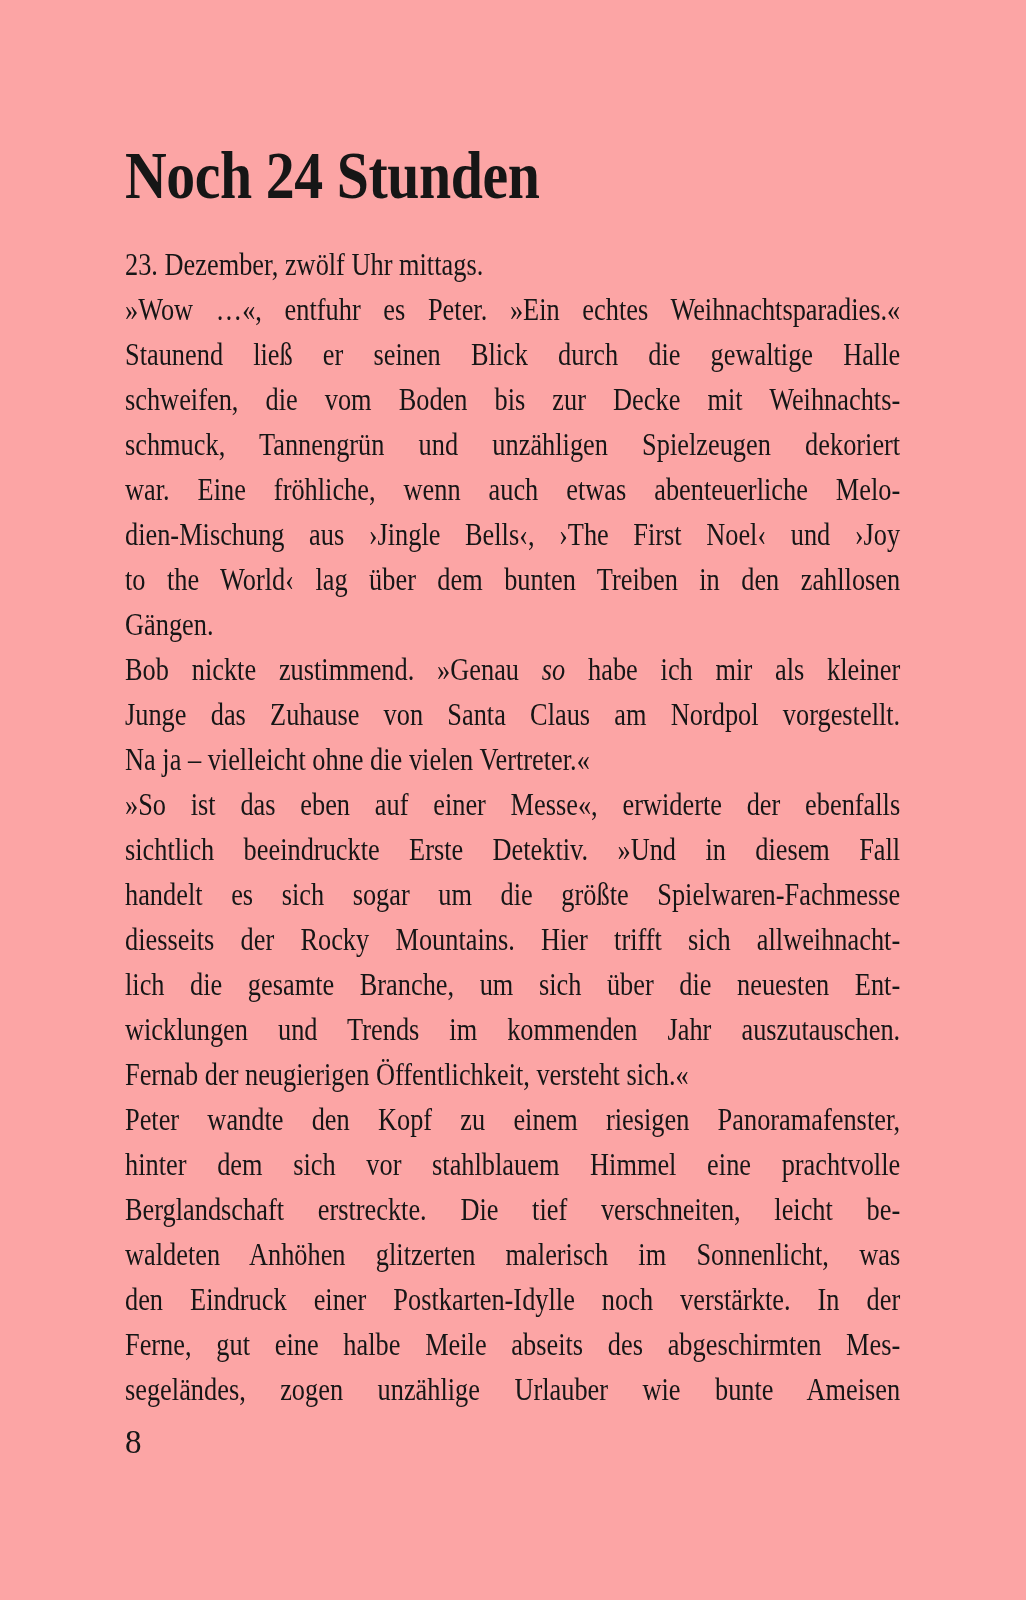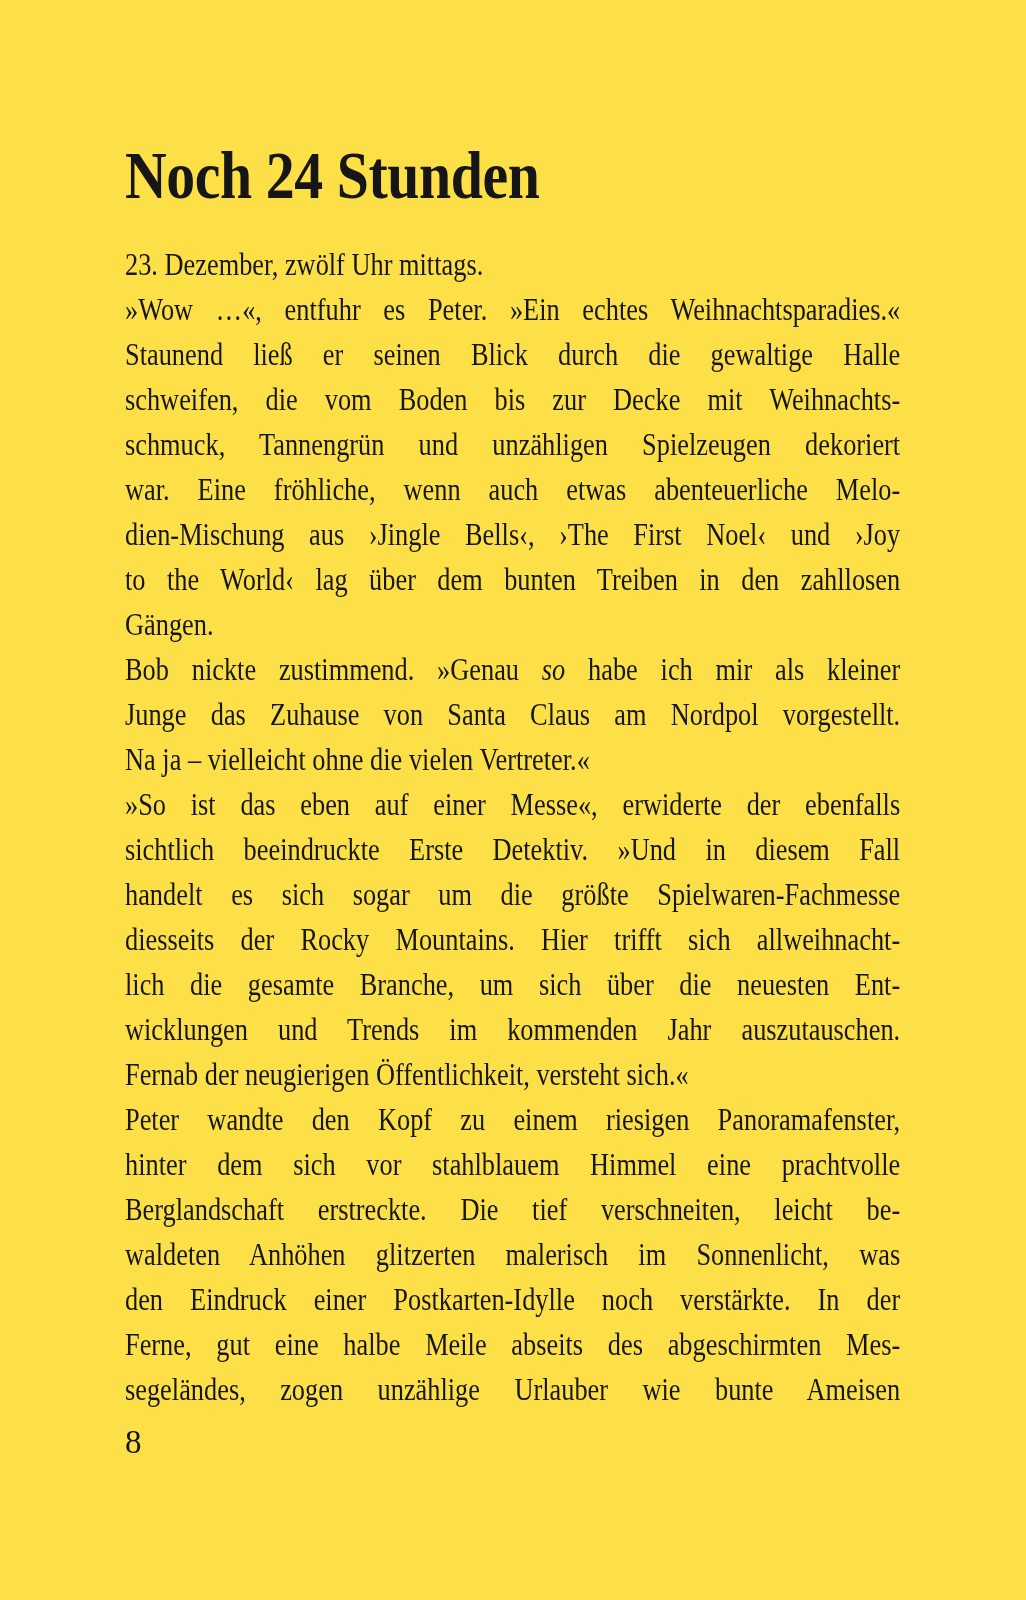--- a/index.html
+++ b/index.html
@@ -4,21 +4,21 @@
 <style>
   html, body {
     margin: 0;
     padding: 0;
     background: #ffffff;
   }
   .page {
     position: relative;
     width: 1026px;
     height: 1600px;
-    background: #fde047;
+    background: #fca5a5;
     overflow: hidden;
     font-family: "Liberation Serif", "DejaVu Serif", serif;
     color: #161616;
   }
   .chapter-title {
     position: absolute;
     left: 125px;
     top: 94px;
     width: 912px;
     transform: scaleX(0.85);

